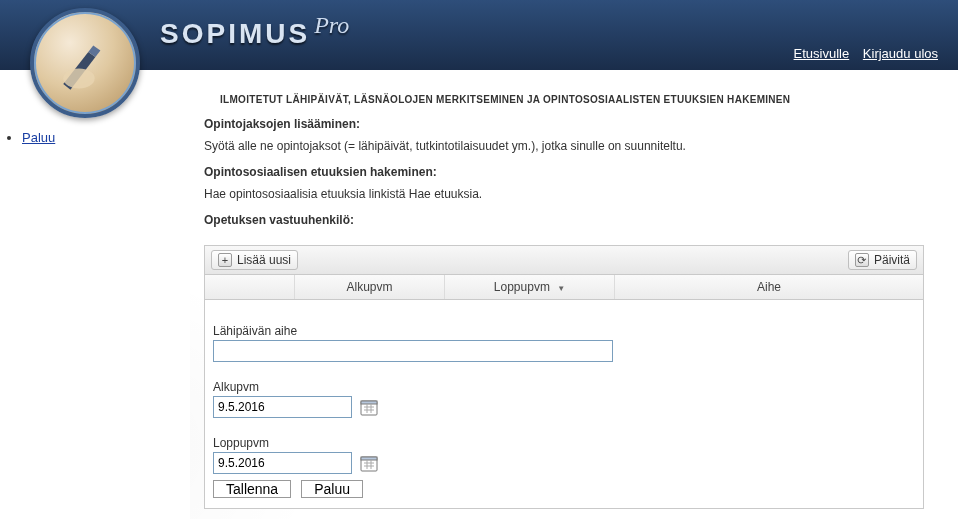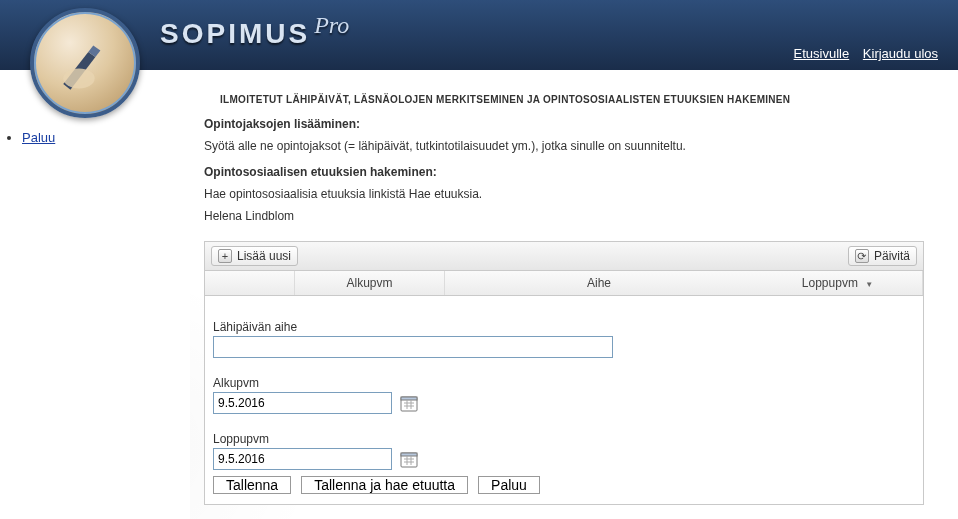--- a/index.html
+++ b/index.html
@@ -163,21 +163,21 @@
   }
   .form-row { margin-top: 18px; }
   .form-label { margin-bottom: 2px; }
   .text-input {
     border: 1px solid #7a9ebd;
     height: 22px;
     padding: 2px 4px;
     font-size: 12px;
   }
   .wide { width: 400px; }
-  .date { width: 179px; }
+  .date { width: 139px; }
   .date-wrap { display: flex; align-items: center; gap: 8px; }
   .cal-icon {
     display: inline-flex;
     width: 18px; height: 18px;
     cursor: pointer;
   }
   .cal-icon svg { width: 100%; height: 100%; }
   .btn-row { margin-top: 6px; display: flex; gap: 10px; }
   .btn {
     border: 1px solid #999;
@@ -218,45 +218,45 @@
 
   <div class="main">
     <div class="page-title">ILMOITETUT LÄHIPÄIVÄT, LÄSNÄOLOJEN MERKITSEMINEN JA OPINTOSOSIAALISTEN ETUUKSIEN HAKEMINEN</div>
 
     <div class="section-label">Opintojaksojen lisääminen:</div>
     <div class="section-text">Syötä alle ne opintojaksot (= lähipäivät, tutkintotilaisuudet ym.), jotka sinulle on suunniteltu.</div>
 
     <div class="section-label">Opintososiaalisen etuuksien hakeminen:</div>
     <div class="section-text">Hae opintososiaalisia etuuksia linkistä Hae etuuksia.</div>
 
-    <div class="section-text">Helena Lindblom</div>
+    <div class="section-label">Opetuksen vastuuhenkilö:</div>
 
     <div class="grid-panel">
       <div class="grid-toolbar">
         <span class="tb-btn">
           <span class="ico">+</span>
           <span>Lisää uusi</span>
         </span>
         <span class="tb-btn">
           <span class="ico">⟳</span>
           <span>Päivitä</span>
         </span>
       </div>
 
       <div class="grid-header">
         <div class="col indent"></div>
         <div class="col c1">
           <span>Alkupvm</span>
         </div>
-        <div class="col c3">
-          <span>Aihe</span>
-        </div>
         <div class="col c2">
           <span>Loppupvm</span>
           <span class="sort-caret">▼</span>
+        </div>
+        <div class="col c3">
+          <span>Aihe</span>
         </div>
       </div>
 
       <div class="grid-body">
         <div class="form-row">
           <div class="form-label">Lähipäivän aihe</div>
           <input type="text" class="text-input wide" value="" style="">
         </div>
 
         <div class="form-row">
@@ -288,19 +288,18 @@
                   <line x1="4" y1="12" x2="14" y2="12" stroke="#aaa"></line>
                   <line x1="7" y1="6" x2="7" y2="15" stroke="#aaa"></line>
                   <line x1="11" y1="6" x2="11" y2="15" stroke="#aaa"></line>
                 </svg>
             </span>
           </div>
         </div>
 
         <div class="btn-row">
           <button class="btn">Tallenna</button>
-          <button class="btn">Tallenna ja hae etuutta</button>
           <button class="btn">Paluu</button>
         </div>
       </div>
     </div>
   </div>
 </div>
 
 </body></html>

